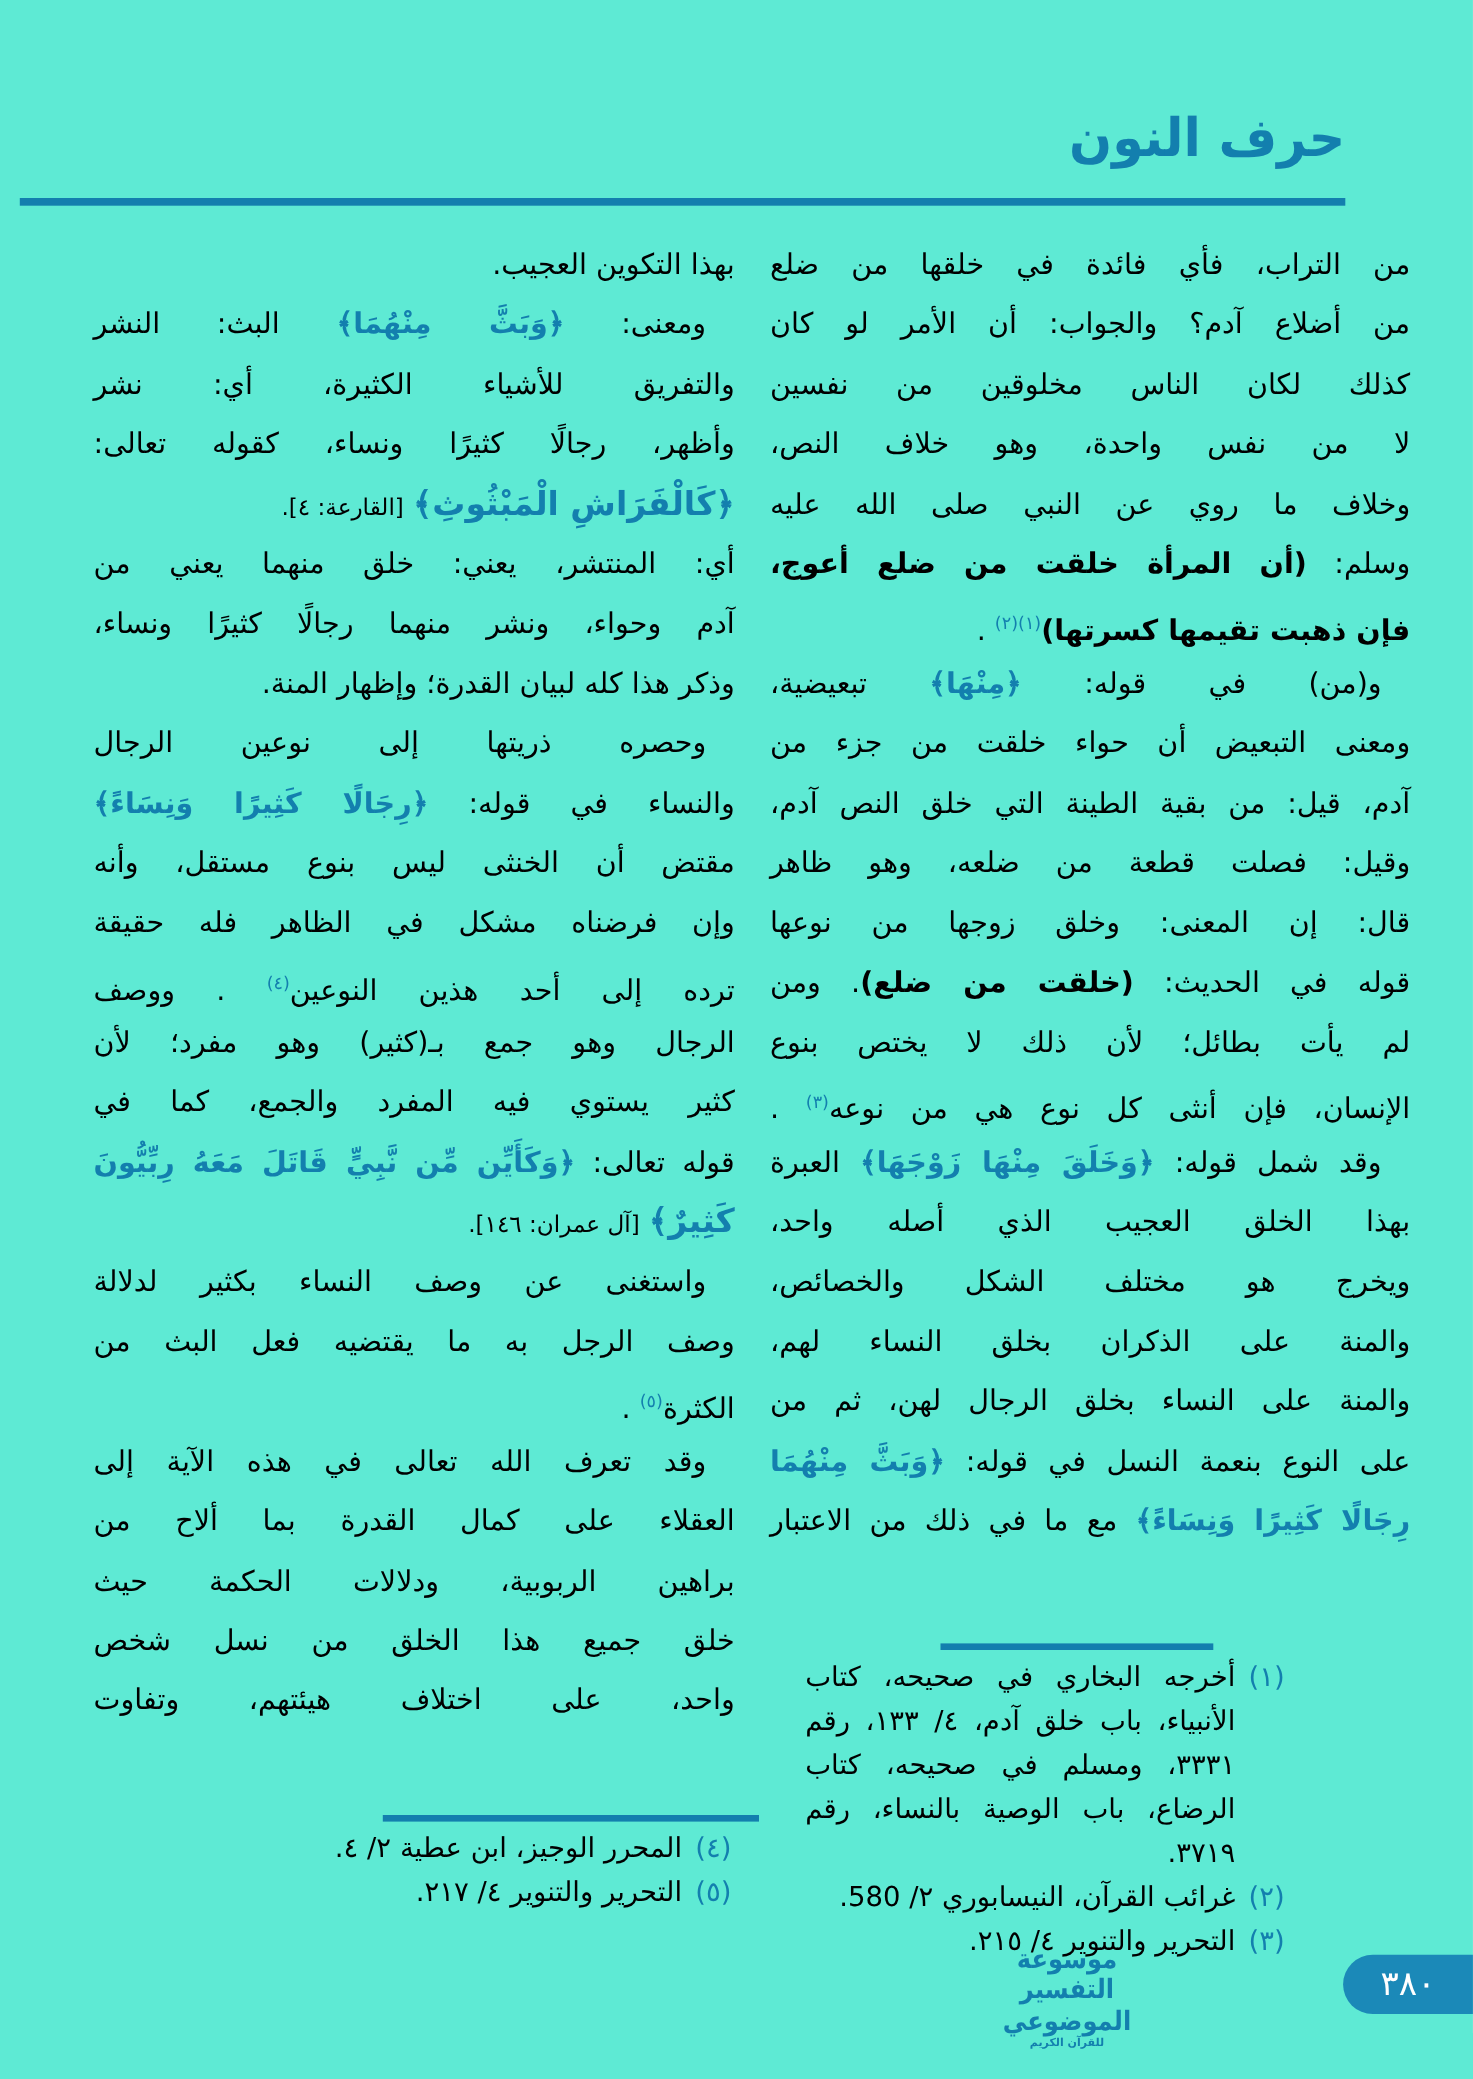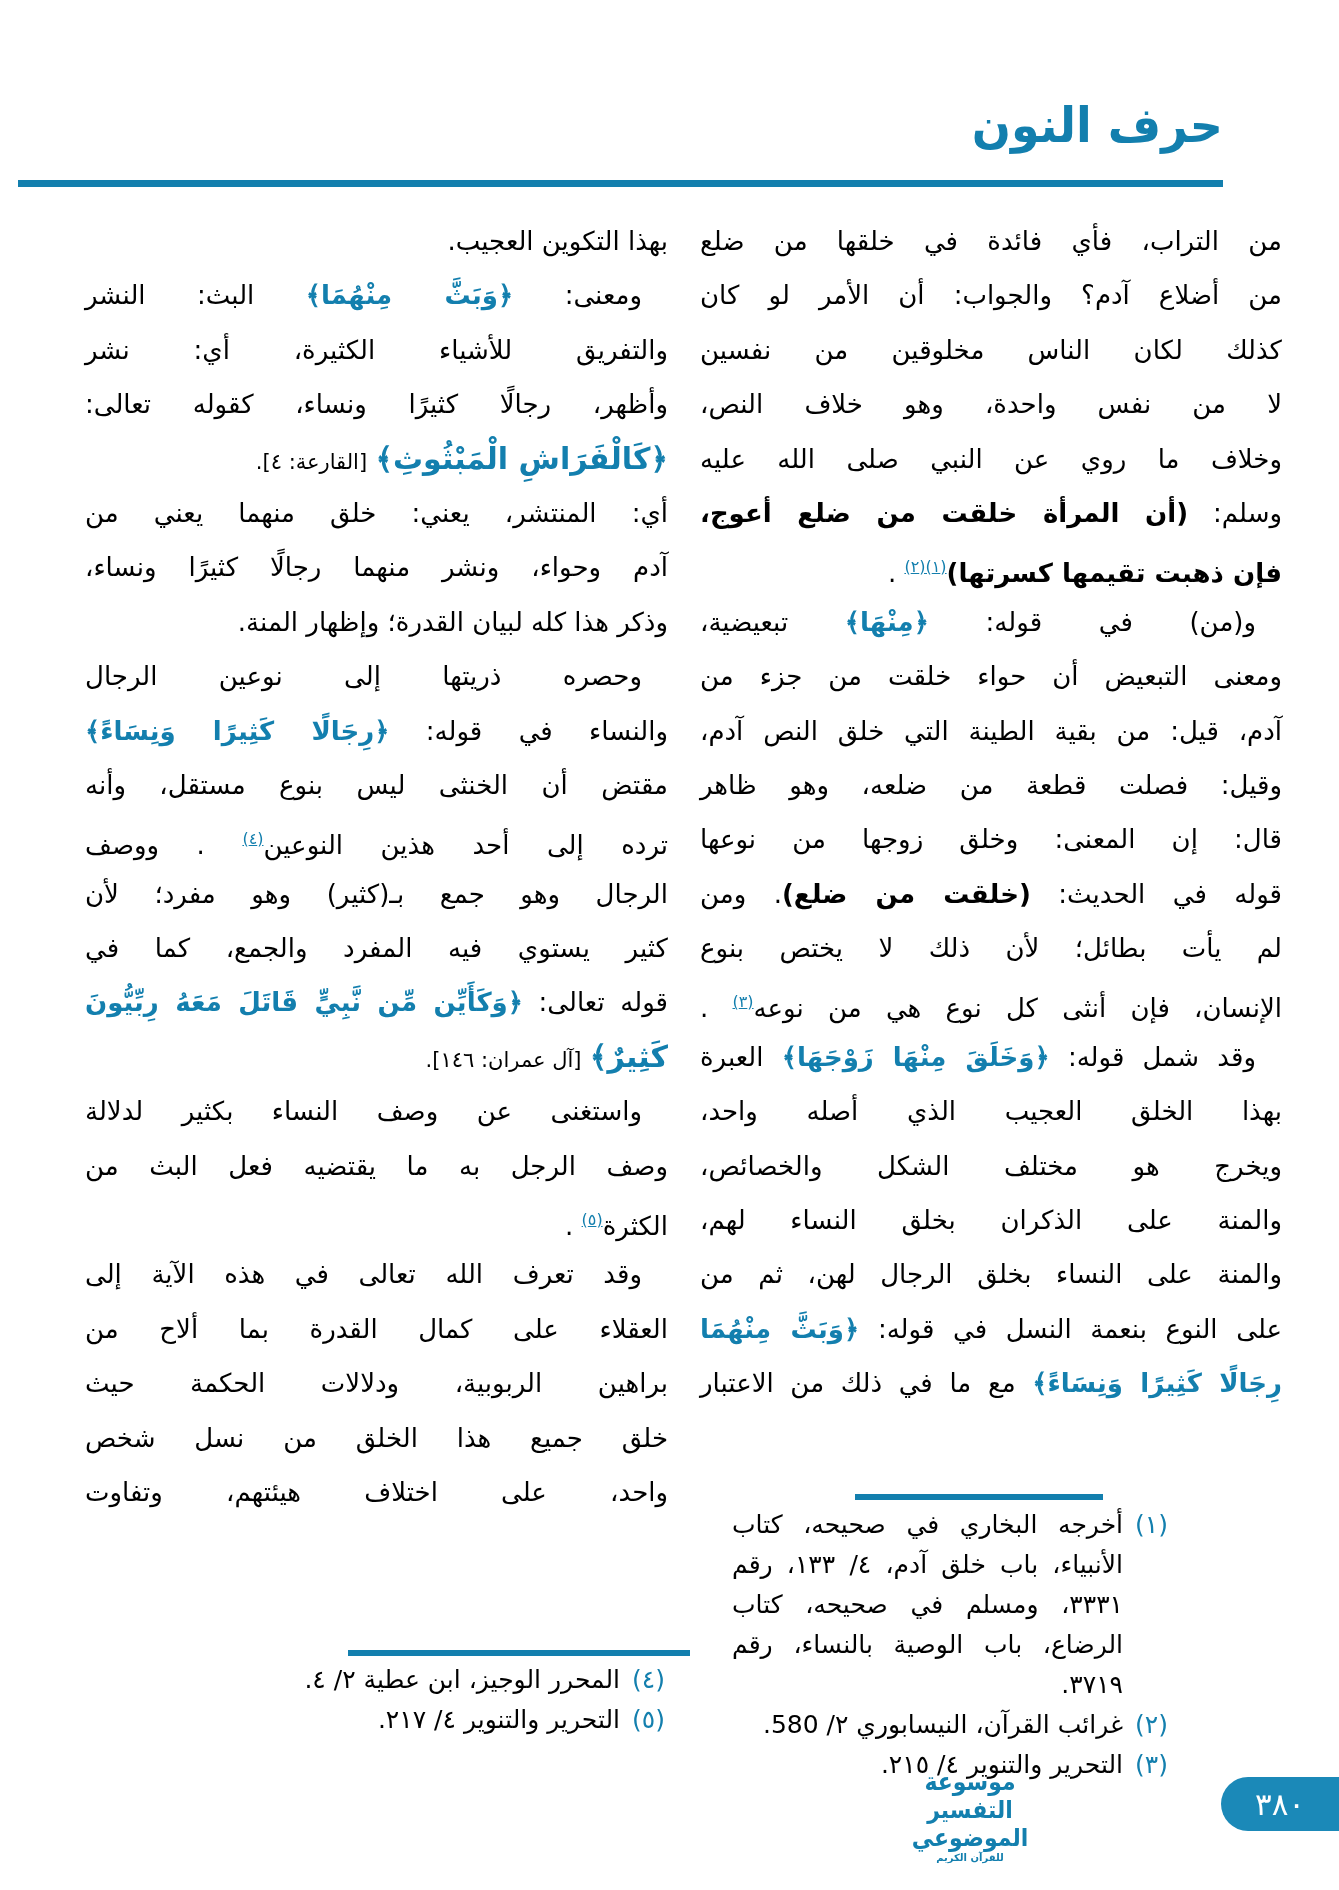--- a/index.html
+++ b/index.html
@@ -1,20 +1,20 @@
 <!DOCTYPE html>
 <html lang="ar" dir="rtl"><head>
 <meta charset="utf-8">
 <style>
   html,body{margin:0;padding:0;background:#e8e8e8;}
   .page{
     position:relative;
     width:1339px;height:1890px;
     margin:0 auto;
-    background:#ffffff;
+    background:#5eead4;
     overflow:hidden;
     direction:rtl;
     font-family:"DejaVu Sans", sans-serif;
     color:#000;
   }
   
   .header-title{
     position:absolute;top:98px;right:116px;
     font-size:46px;font-weight:700;
     color:#137fae;
@@ -34,21 +34,21 @@
     text-align-last:justify;
     height:54.4px;
   }
   .line.last{text-align-last:right;}
   .line.indent{padding-right:26px;}
   .seg-n{font-weight:400;}
   .seg-b{font-weight:700;}
   .seg-q{font-weight:700;color:#137fae;}
   .seg-q2{font-weight:700;color:#137fae;font-size:30px;}
   .seg-r{font-size:21px;margin-left:28px;}
-  .seg-s{font-size:16px;color:#137fae;vertical-align:super;font-weight:400;text-decoration:underline;}
+  .seg-s{font-size:16px;color:#137fae;vertical-align:super;font-weight:400;}
   
   .fn-sep{position:absolute;height:6px;background:#137fae;}
   .fn-sep-right{top:1494px;right:236px;width:248px;}
   .fn-sep-left{top:1650px;left:348px;width:342px;}
   .fn-block{position:absolute;font-size:25px;line-height:40px;}
   .fn-block-right{top:1505px;right:171px;width:436px;}
   .fn-block-left{top:1660px;right:674px;width:430px;}
   .fn-row{display:flex;align-items:flex-start;}
   .fn-num{color:#137fae;margin-left:12px;white-space:nowrap;font-weight:400;}
   .fn-text{text-align:justify;flex:1;}
@@ -109,20 +109,21 @@
         <div class="line indent"><span class="seg-n">ومعنى: </span><span class="seg-q">﴿وَبَثَّ مِنْهُمَا﴾</span><span class="seg-n"> البث: النشر</span></div>
         <div class="line"><span class="seg-n">والتفريق للأشياء الكثيرة، أي: نشر</span></div>
         <div class="line"><span class="seg-n">وأظهر، رجالًا كثيرًا ونساء، كقوله تعالى:</span></div>
         <div class="line last"><span class="seg-q2">﴿كَالْفَرَاشِ الْمَبْثُوثِ﴾</span><span class="seg-n"> </span><span class="seg-r">[القارعة: ٤].</span></div>
         <div class="line"><span class="seg-n">أي: المنتشر، يعني: خلق منهما يعني من</span></div>
         <div class="line"><span class="seg-n">آدم وحواء، ونشر منهما رجالًا كثيرًا ونساء،</span></div>
         <div class="line last"><span class="seg-n">وذكر هذا كله لبيان القدرة؛ وإظهار المنة.</span></div>
         <div class="line indent"><span class="seg-n">وحصره ذريتها إلى نوعين الرجال</span></div>
         <div class="line"><span class="seg-n">والنساء في قوله: </span><span class="seg-q">﴿رِجَالًا كَثِيرًا وَنِسَاءً﴾</span></div>
         <div class="line"><span class="seg-n">مقتض أن الخنثى ليس بنوع مستقل، وأنه</span></div>
+        <div class="line"><span class="seg-n">وإن فرضناه مشكل في الظاهر فله حقيقة</span></div>
         <div class="line"><span class="seg-n">ترده إلى أحد هذين النوعين</span><span class="seg-s">(٤)</span><span class="seg-n"> . ووصف</span></div>
         <div class="line"><span class="seg-n">الرجال وهو جمع بـ(كثير) وهو مفرد؛ لأن</span></div>
         <div class="line"><span class="seg-n">كثير يستوي فيه المفرد والجمع، كما في</span></div>
         <div class="line"><span class="seg-n">قوله تعالى: </span><span class="seg-q">﴿وَكَأَيِّن مِّن نَّبِيٍّ قَاتَلَ مَعَهُ رِبِّيُّونَ</span></div>
         <div class="line last"><span class="seg-q2">كَثِيرٌ﴾</span><span class="seg-n"> </span><span class="seg-r">[آل عمران: ١٤٦].</span></div>
         <div class="line indent"><span class="seg-n">واستغنى عن وصف النساء بكثير لدلالة</span></div>
         <div class="line"><span class="seg-n">وصف الرجل به ما يقتضيه فعل البث من</span></div>
         <div class="line last"><span class="seg-n">الكثرة</span><span class="seg-s">(٥)</span><span class="seg-n"> .</span></div>
         <div class="line indent"><span class="seg-n">وقد تعرف الله تعالى في هذه الآية إلى</span></div>
         <div class="line"><span class="seg-n">العقلاء على كمال القدرة بما ألاح من</span></div>

